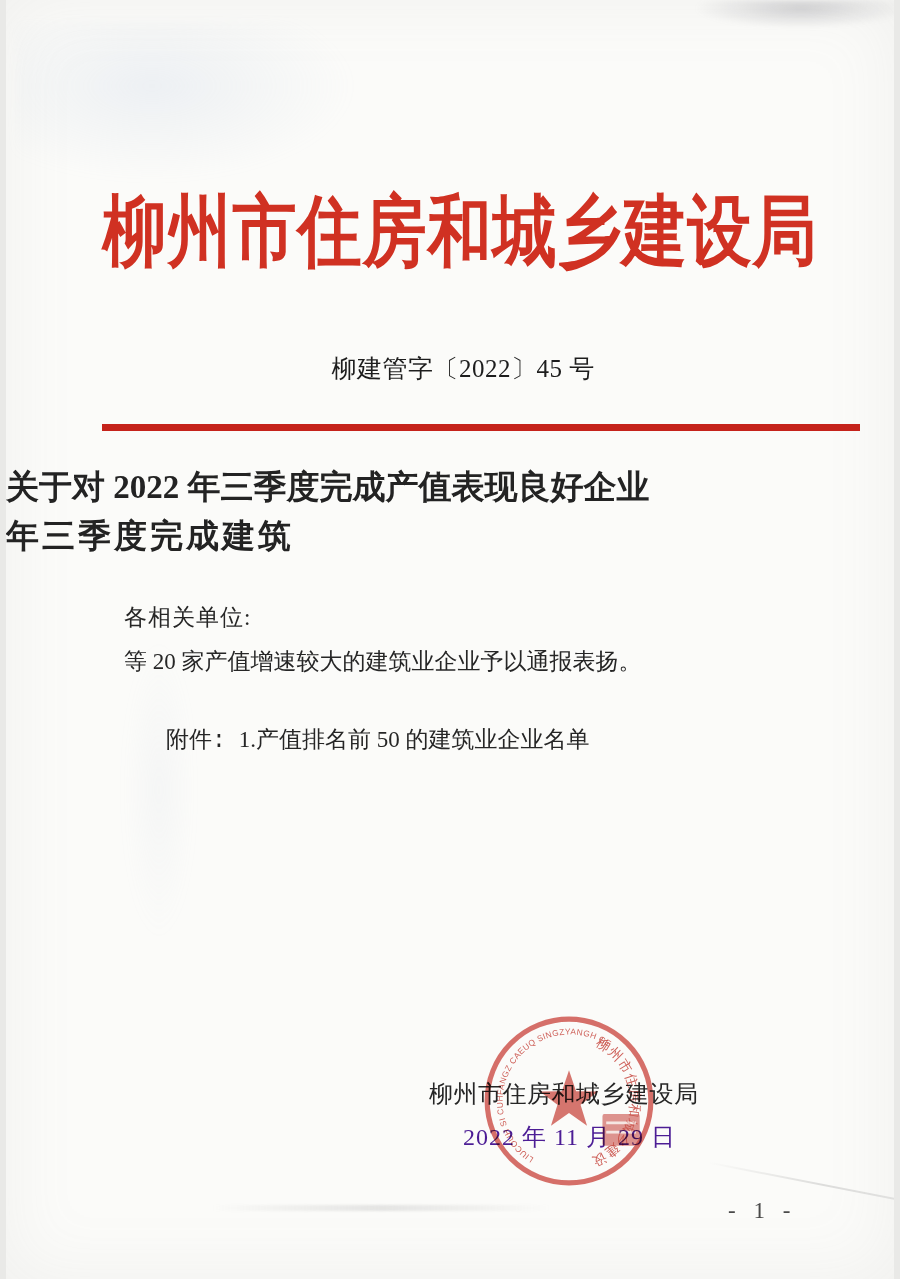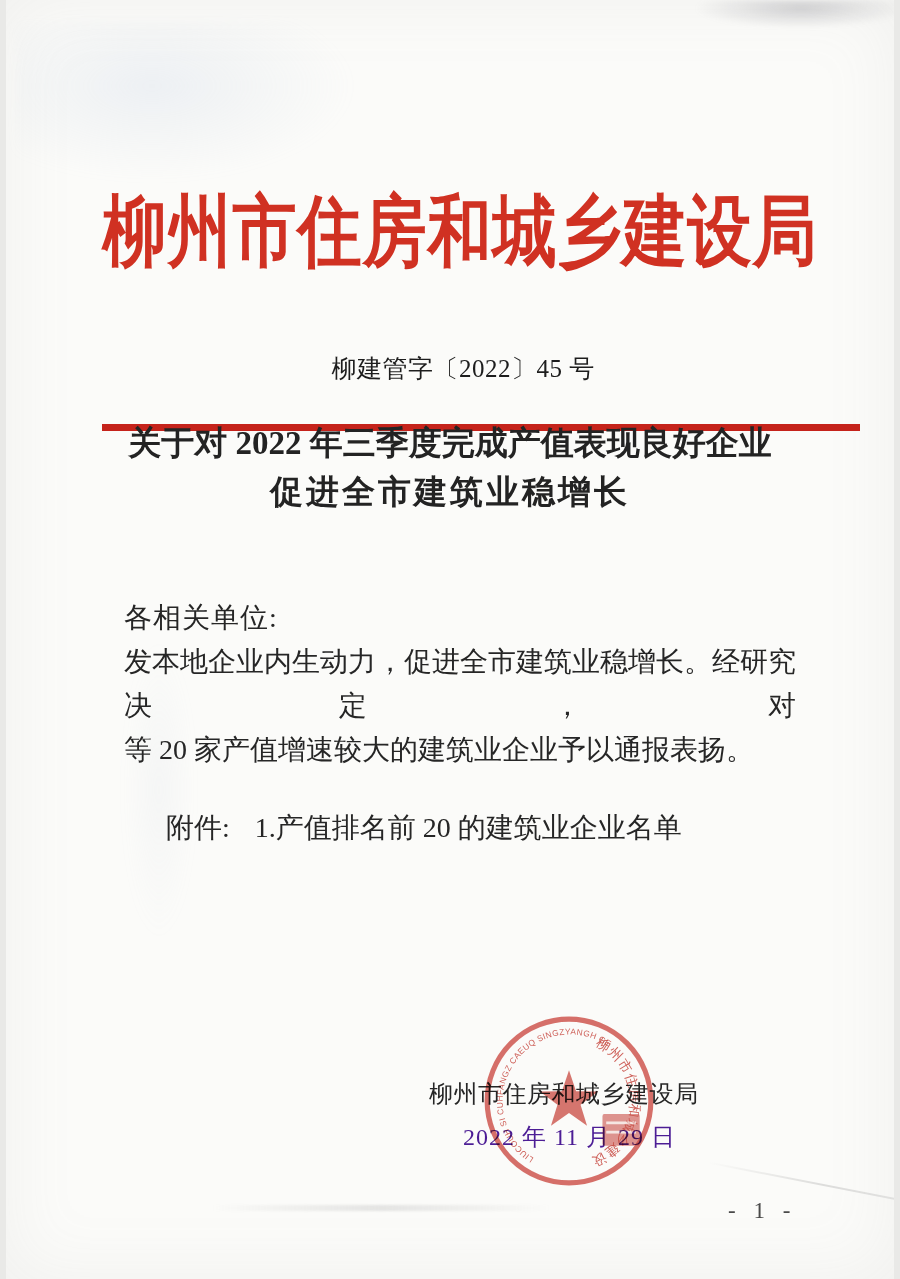--- a/index.html
+++ b/index.html
@@ -57,35 +57,35 @@
     text-align:center;font-size:25px;color:#1d1d1d;
     transform:translateX(13px);
     letter-spacing:.5px;
   }
   .rule{
     position:absolute;left:96px;top:424px;
     width:758px;height:7px;
     background:var(--rule-red);
   }
   
-  .title{position:absolute;left:0;right:0;top:418px;text-align:center;}
+  .title{position:absolute;left:0;right:0;top:462px;}
   .title .t1{font-size:33px;font-weight:bold;line-height:50px;white-space:nowrap;}
   .title .t2{font-size:33px;font-weight:bold;line-height:48px;letter-spacing:3px;white-space:nowrap;}
   
   .bodyblock{
     position:absolute;left:118px;top:596px;width:672px;
-    font-size:28px;line-height:44px;color:#262626;
+    font-size:23px;line-height:44px;color:#262626;
   }
   .salutation{letter-spacing:1px;}
   .pline{white-space:nowrap;}
   .pj{white-space:normal;text-align:justify;text-align-last:justify;}
   .indent{padding-left:53px;}
   .attach{margin-top:34px;}
   .attach-l1{padding-left:42px;white-space:nowrap;}
-  .attach-l1 .alabel{margin-right:25px;}
+  .attach-l1 .alabel{margin-right:13px;font-family:Liberation Mono, monospace;}
   .attach-l2{padding-left:107px;white-space:nowrap;}
   
   .issuer{
     position:absolute;left:423px;top:1078px;
     font-size:24px;letter-spacing:.5px;white-space:nowrap;color:#262626;
   }
   .sigdate{
     position:absolute;left:457px;top:1121px;
     font-size:24px;letter-spacing:1px;white-space:nowrap;color:#4c1d95;
   }
@@ -116,31 +116,30 @@
   <div class="agency">
     <span class="agency-inner">柳州市住房和城乡建设局</span>
   </div>
 
   <div class="docnum">柳建管字〔2022〕45 号</div>
 
   <div class="rule"></div>
 
   <div class="title">
     <div class="t1">关于对 2022 年三季度完成产值表现良好企业</div>
-    <div class="t2">促进全市建筑业稳增长</div>
+    <div class="t2">年三季度完成建筑</div>
   </div>
 
   <div class="bodyblock">
     <div class="salutation">各相关单位:</div>
-    <div class="pline pj">发本地企业内生动力，促进全市建筑业稳增长。经研究决定，对</div>
     <div class="pline">等 20 家产值增速较大的建筑业企业予以通报表扬。</div>
 
     <div class="attach">
       <div class="attach-l1">
-        <span class="alabel">附件:</span><span>1.产值排名前 20 的建筑业企业名单</span>
+        <span class="alabel">附件:</span><span>1.产值排名前 50 的建筑业企业名单</span>
       </div>
     </div>
   </div>
 
   <div class="issuer">柳州市住房和城乡建设局</div>
   <div class="sigdate">2022 年 11 月 29 日</div>
 
   <svg class="seal" viewBox="0 0 200 200">
     <defs>
       <path id="latinArc" d="M 64 162.4 A 72 72 0 1 1 141.3 41" fill="none"></path>

